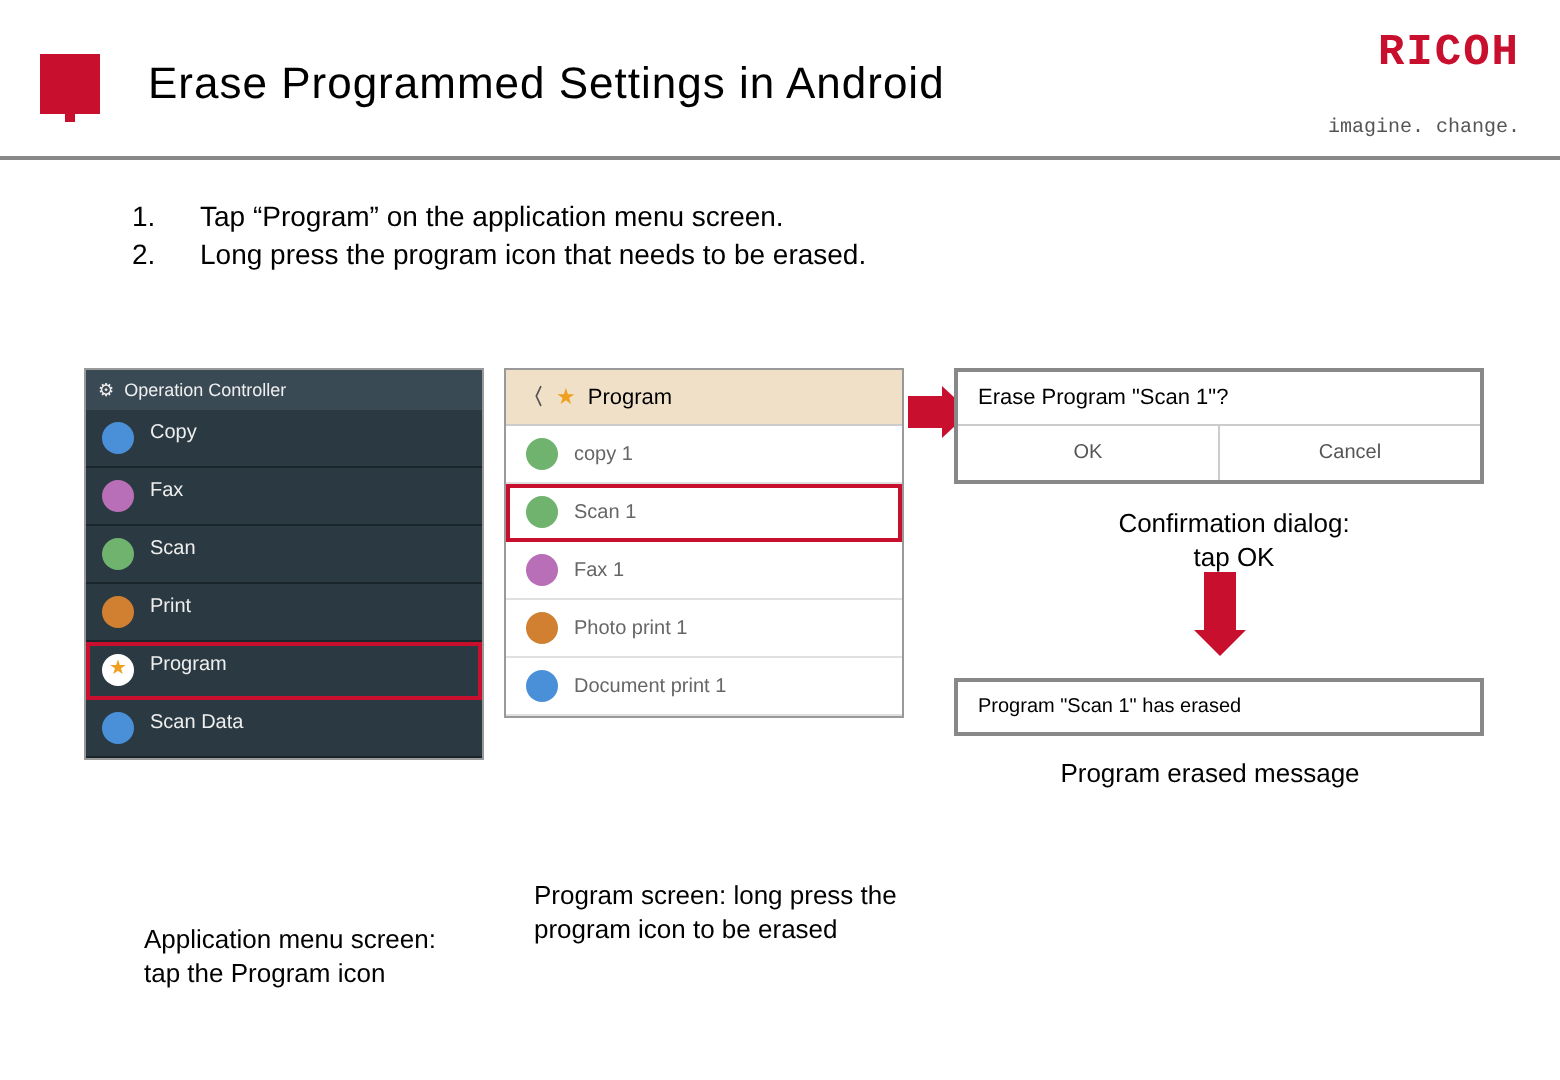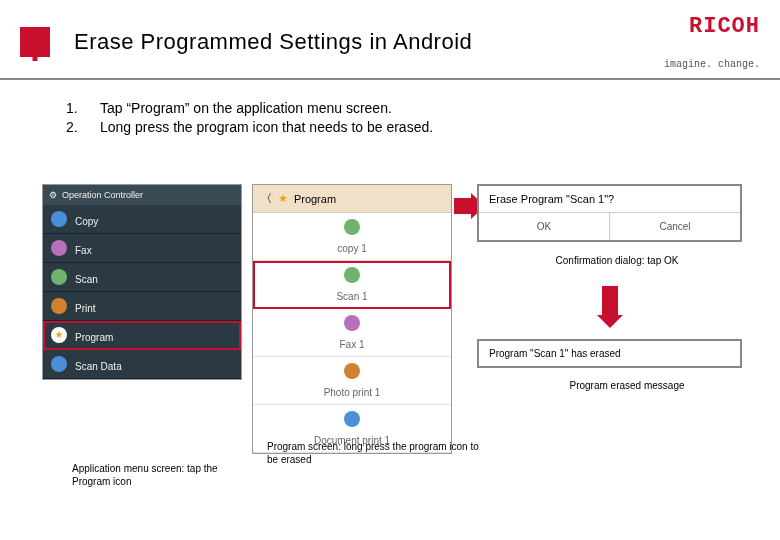--- a/index.html
+++ b/index.html
@@ -15,38 +15,38 @@
   .content { padding: 14px 28px 0 28px; }
   .intro-row { display: flex; align-items: flex-start; gap: 10px; margin-bottom: 4px; }
   .bullet { width: 12px; height: 12px; background: #c8102e; margin-top: 5px; flex-shrink: 0; }
   .intro { font-size: 17px; font-weight: bold; }
   .steps { margin-left: 38px; margin-top: 6px; font-size: 14px; }
   .step { display: flex; gap: 20px; margin-bottom: 3px; }
   .step-num { width: 14px; }
   .screenshots { position: absolute; top: 184px; left: 42px; right: 28px; }
   .shot-app { position: absolute; top: 0; left: 0; width: 200px; border: 1px solid #999; background: #263238; font-size: 10px; }
   .app-header { background: #3a4a55; color: #eee; padding: 5px 6px; font-size: 9px; display: flex; align-items: center; gap: 5px; }
-  .app-row { display: flex; align-items: flex-end; gap: 8px; padding: 6px 8px; border-bottom: 1px solid #1a252b; background: #2b3a42; color: #eee; }
+  .app-row { display: flex; align-items: flex-start; gap: 8px; padding: 6px 8px; border-bottom: 1px solid #1a252b; background: #2b3a42; color: #eee; }
   .app-row.highlight { outline: 2px solid #c8102e; outline-offset: -2px; }
   .circ { width: 16px; height: 16px; border-radius: 50%; flex-shrink: 0; }
   .shot-prog { position: absolute; top: 0; left: 210px; width: 200px; border: 1px solid #999; background: #fff; font-size: 10px; }
   .prog-header { background: #f0e0c8; padding: 6px 8px; display: flex; align-items: center; gap: 6px; font-size: 11px; border-bottom: 1px solid #ccc; }
-  .prog-row { display: flex; align-items: center; gap: 8px; padding: 6px 10px; border-bottom: 1px solid #e0e0e0; font-size: 10px; color: #666; flex-direction: column; }
+  .prog-row { display: flex; align-items: center; gap: 8px; padding: 6px 10px; border-bottom: 1px solid #e0e0e0; font-size: 10px; color: #666; }
   .prog-row.highlight { outline: 2px solid #c8102e; outline-offset: -2px; border-radius: 0; }
   .shot-dialog { position: absolute; top: 0; left: 435px; width: 265px; border: 2px solid #888; background: #fff; font-size: 10px; }
   .dlg-title { padding: 7px 10px; font-size: 11px; border-bottom: 1px solid #ccc; }
   .dlg-btns { display: flex; }
   .dlg-btn { flex: 1; text-align: center; padding: 8px 0; font-size: 10px; color: #555; }
   .dlg-btn + .dlg-btn { border-left: 1px solid #ccc; }
   .shot-toast { position: absolute; top: 155px; left: 435px; width: 265px; border: 2px solid #888; background: #fff; font-size: 10px; padding: 7px 10px; }
   .arrow-right { position: absolute; width: 40px; height: 16px; background: #c8102e; }
   .arrow-right::after { content: ""; position: absolute; right: -13px; top: -5px; border-left: 14px solid #c8102e; border-top: 13px solid transparent; border-bottom: 13px solid transparent; }
   .arrow-down { position: absolute; width: 16px; height: 30px; background: #c8102e; }
   .arrow-down::after { content: ""; position: absolute; bottom: -12px; left: -5px; border-top: 13px solid #c8102e; border-left: 13px solid transparent; border-right: 13px solid transparent; }
-  .caption { position: absolute; font-size: 10px; line-height: 1.3; }
+  .caption { position: absolute; font-size: 13px; line-height: 1.3; }
   .back-chev { font-weight: bold; color: #555; }
   .star { color: #f0a020; }
 </style>
 </head>
 <body>
 
 <div class="header">
   <div class="header-left">
     <div class="red-square"></div>
     <div class="title">Erase Programmed Settings in Android</div>
@@ -142,19 +142,19 @@
   </div>
 
   <div class="caption" style="top:70px; left:510px; width:130px; text-align:center">Confirmation dialog: tap OK</div>
 
   <div class="arrow-down" style="top:102px; left:560px"></div>
 
   <div class="shot-toast">
     <span>Program "Scan 1" has erased</span>
   </div>
 
-  <div class="caption" style="top:195px; left:510px; width:150px; text-align:center">Program erased message</div>
+  <div class="caption" style="top:195px; left:488px; width:150px; text-align:center">Program erased message</div>
 
   <div class="caption" style="top:256px; left:225px; width:220px">Program screen: long press the program icon to be erased</div>
 
   <div class="caption" style="top:278px; left:30px; width:150px">Application menu screen: tap the Program icon</div>
 
 </div>
 
 </body></html>

